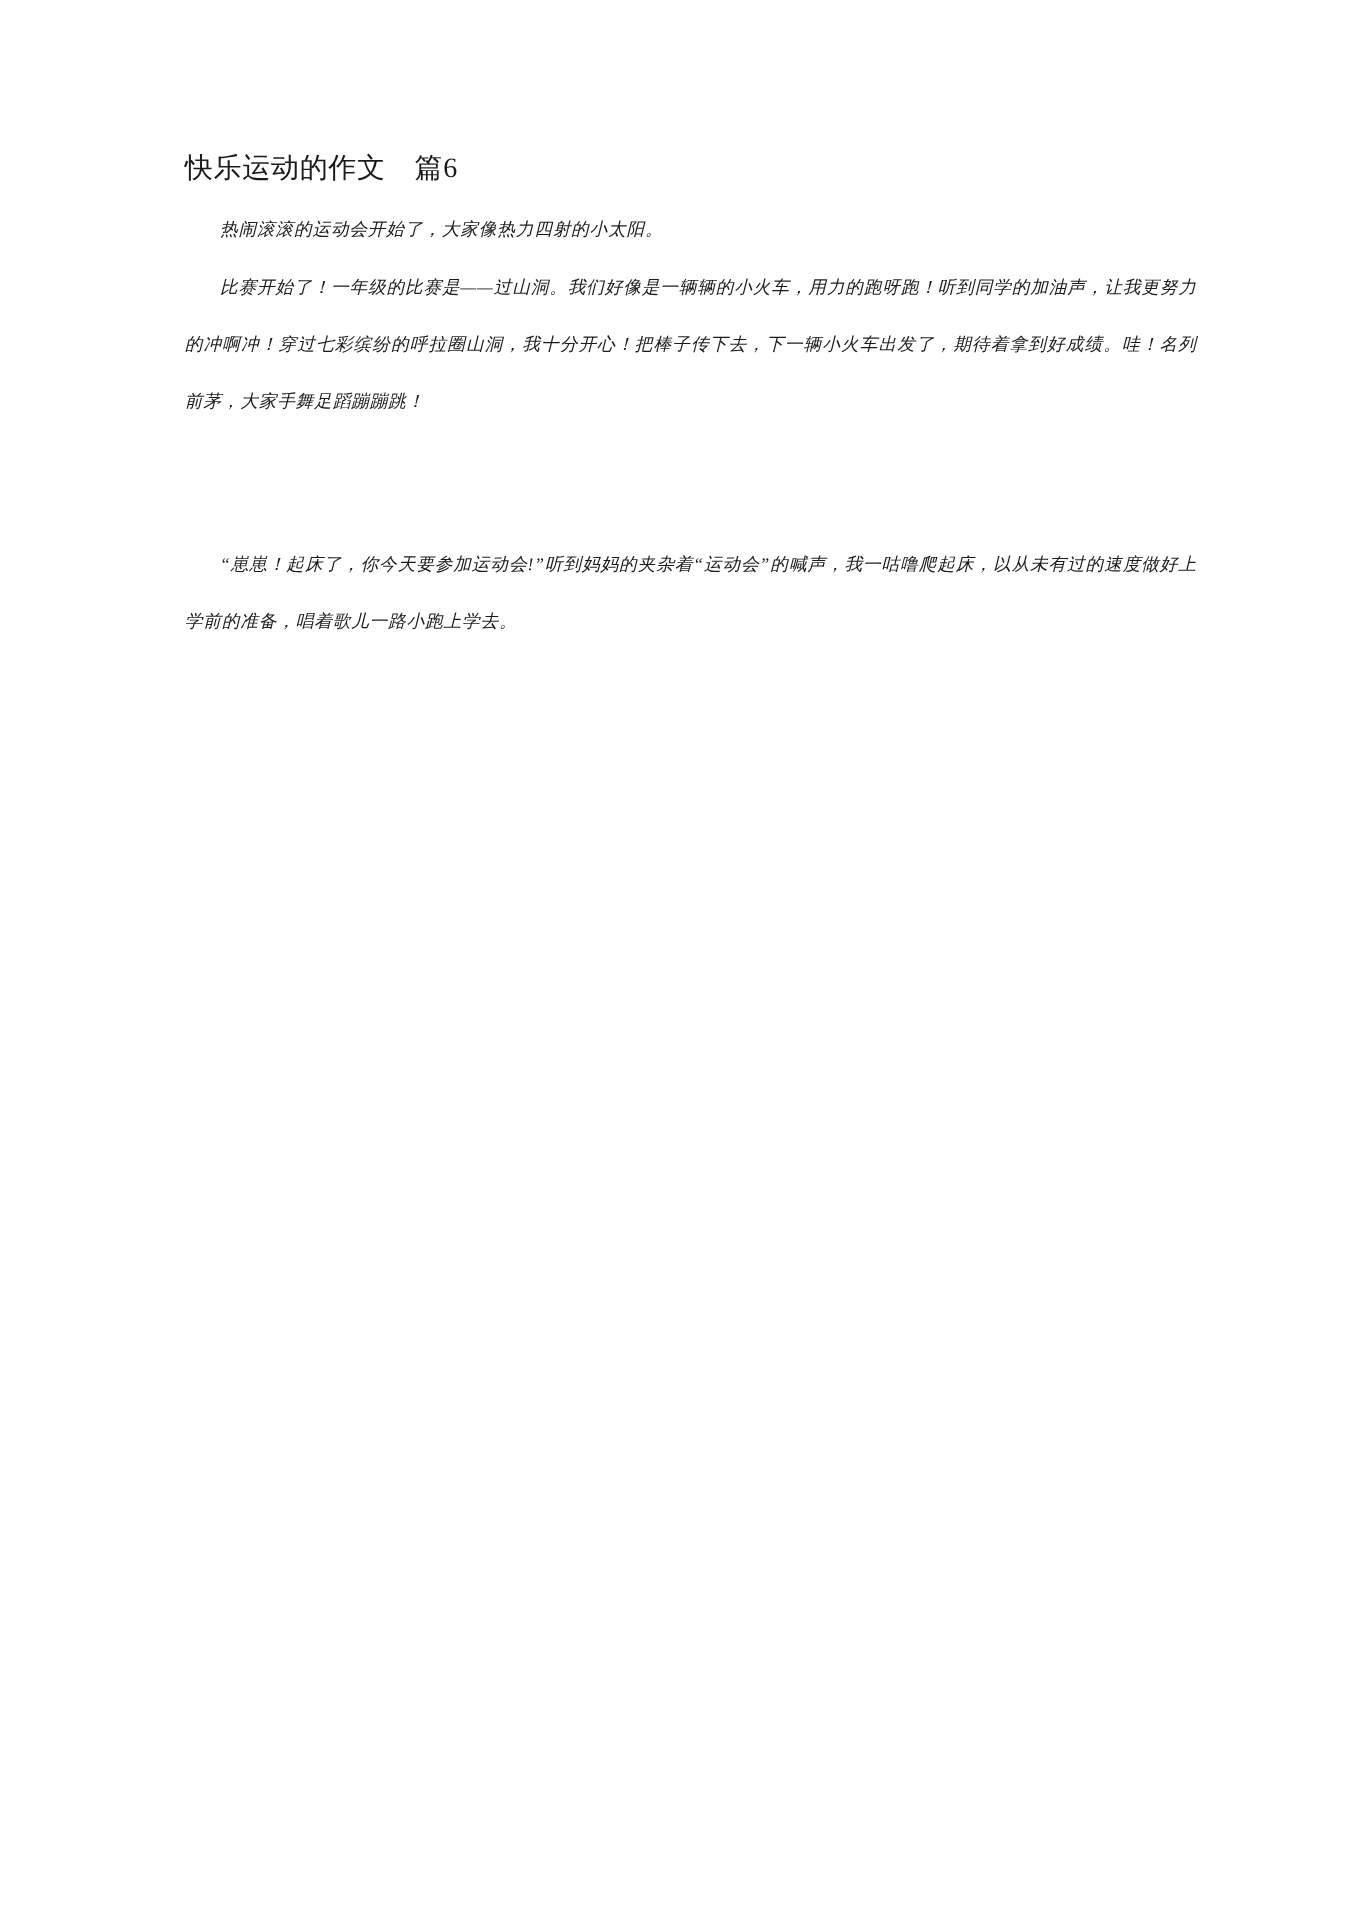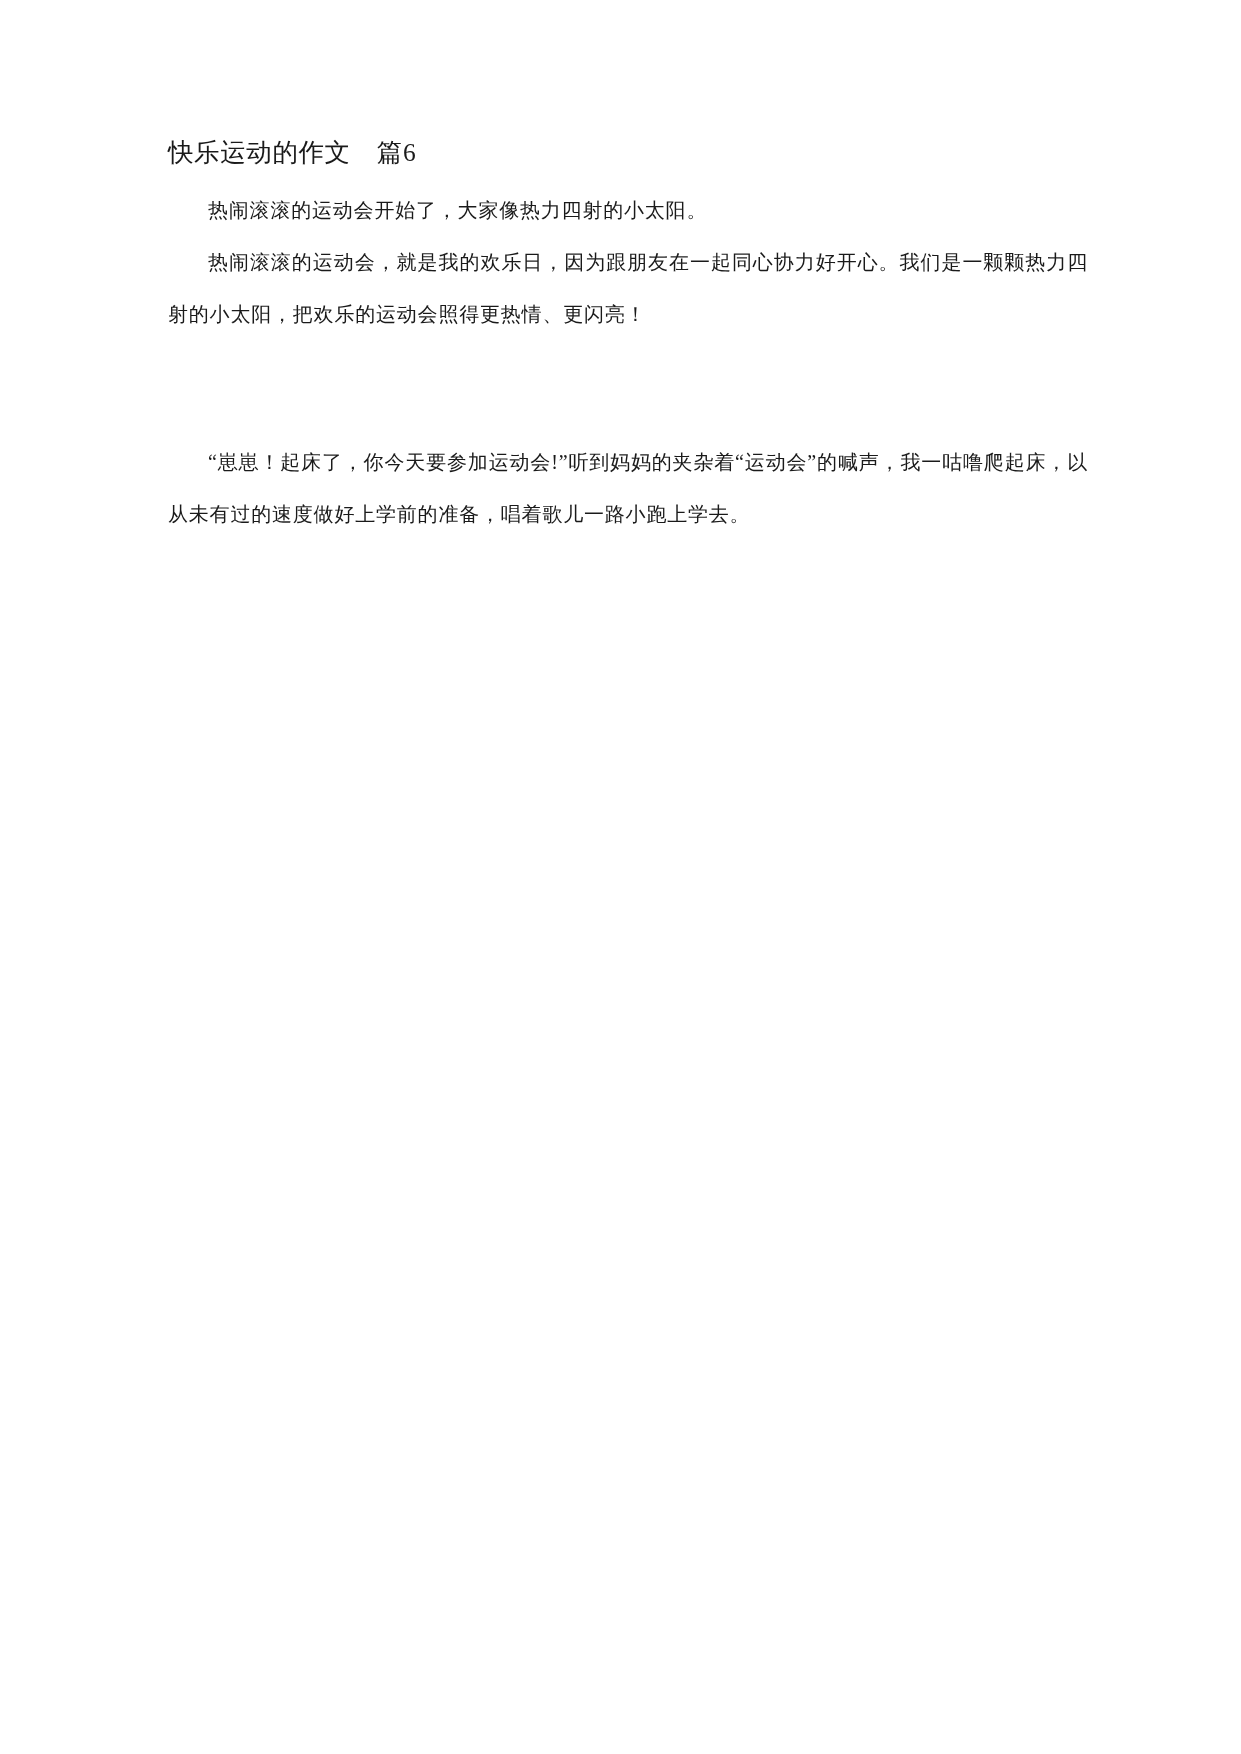--- a/index.html
+++ b/index.html
@@ -28,42 +28,43 @@
     margin: 0;
   }
   .heading {
     font-size: 25.5px;
     line-height: 1.0;
     letter-spacing: 0.6px;
     margin: 0 0 18px 0;
     white-space: pre;
   }
   .para {
-    font-size: 20px;
+    font-size: 16px;
     line-height: 52px;
     letter-spacing: 0.8px;
     text-align: justify;
     text-justify: inter-ideograph;
     margin: 0;
     text-indent: 2em;
+    font-style: italic;
   }
   .gap-after-section {
     height: 96px;
   }
 </style>
 </head>
 <body>
 
 <div class="page">
   <div class="doc">
 
     <div class="section">
       <div class="heading">快乐运动的作文　篇6</div>
       <p class="para">热闹滚滚的运动会开始了，大家像热力四射的小太阳。</p>
-      <p class="para">热闹滚滚的运动会，就是我的欢乐日，因为跟朋友在一起同心协力好开心。我们是一颗颗热力四射的小太阳，把欢乐的运动会照得更热情、更闪亮！</p>
+      <p class="para">比赛开始了！一年级的比赛是——过山洞。我们好像是一辆辆的小火车，用力的跑呀跑！听到同学的加油声，让我更努力的冲啊冲！穿过七彩缤纷的呼拉圈山洞，我十分开心！把棒子传下去，下一辆小火车出发了，期待着拿到好成绩。哇！名列前茅，大家手舞足蹈蹦蹦跳！</p>
     </div>
 
     <div class="gap-after-section"></div>
 
     <div class="section">
       <p class="para">“崽崽！起床了，你今天要参加运动会!”听到妈妈的夹杂着“运动会”的喊声，我一咕噜爬起床，以从未有过的速度做好上学前的准备，唱着歌儿一路小跑上学去。</p>
     </div>
 
   </div>
 </div>

